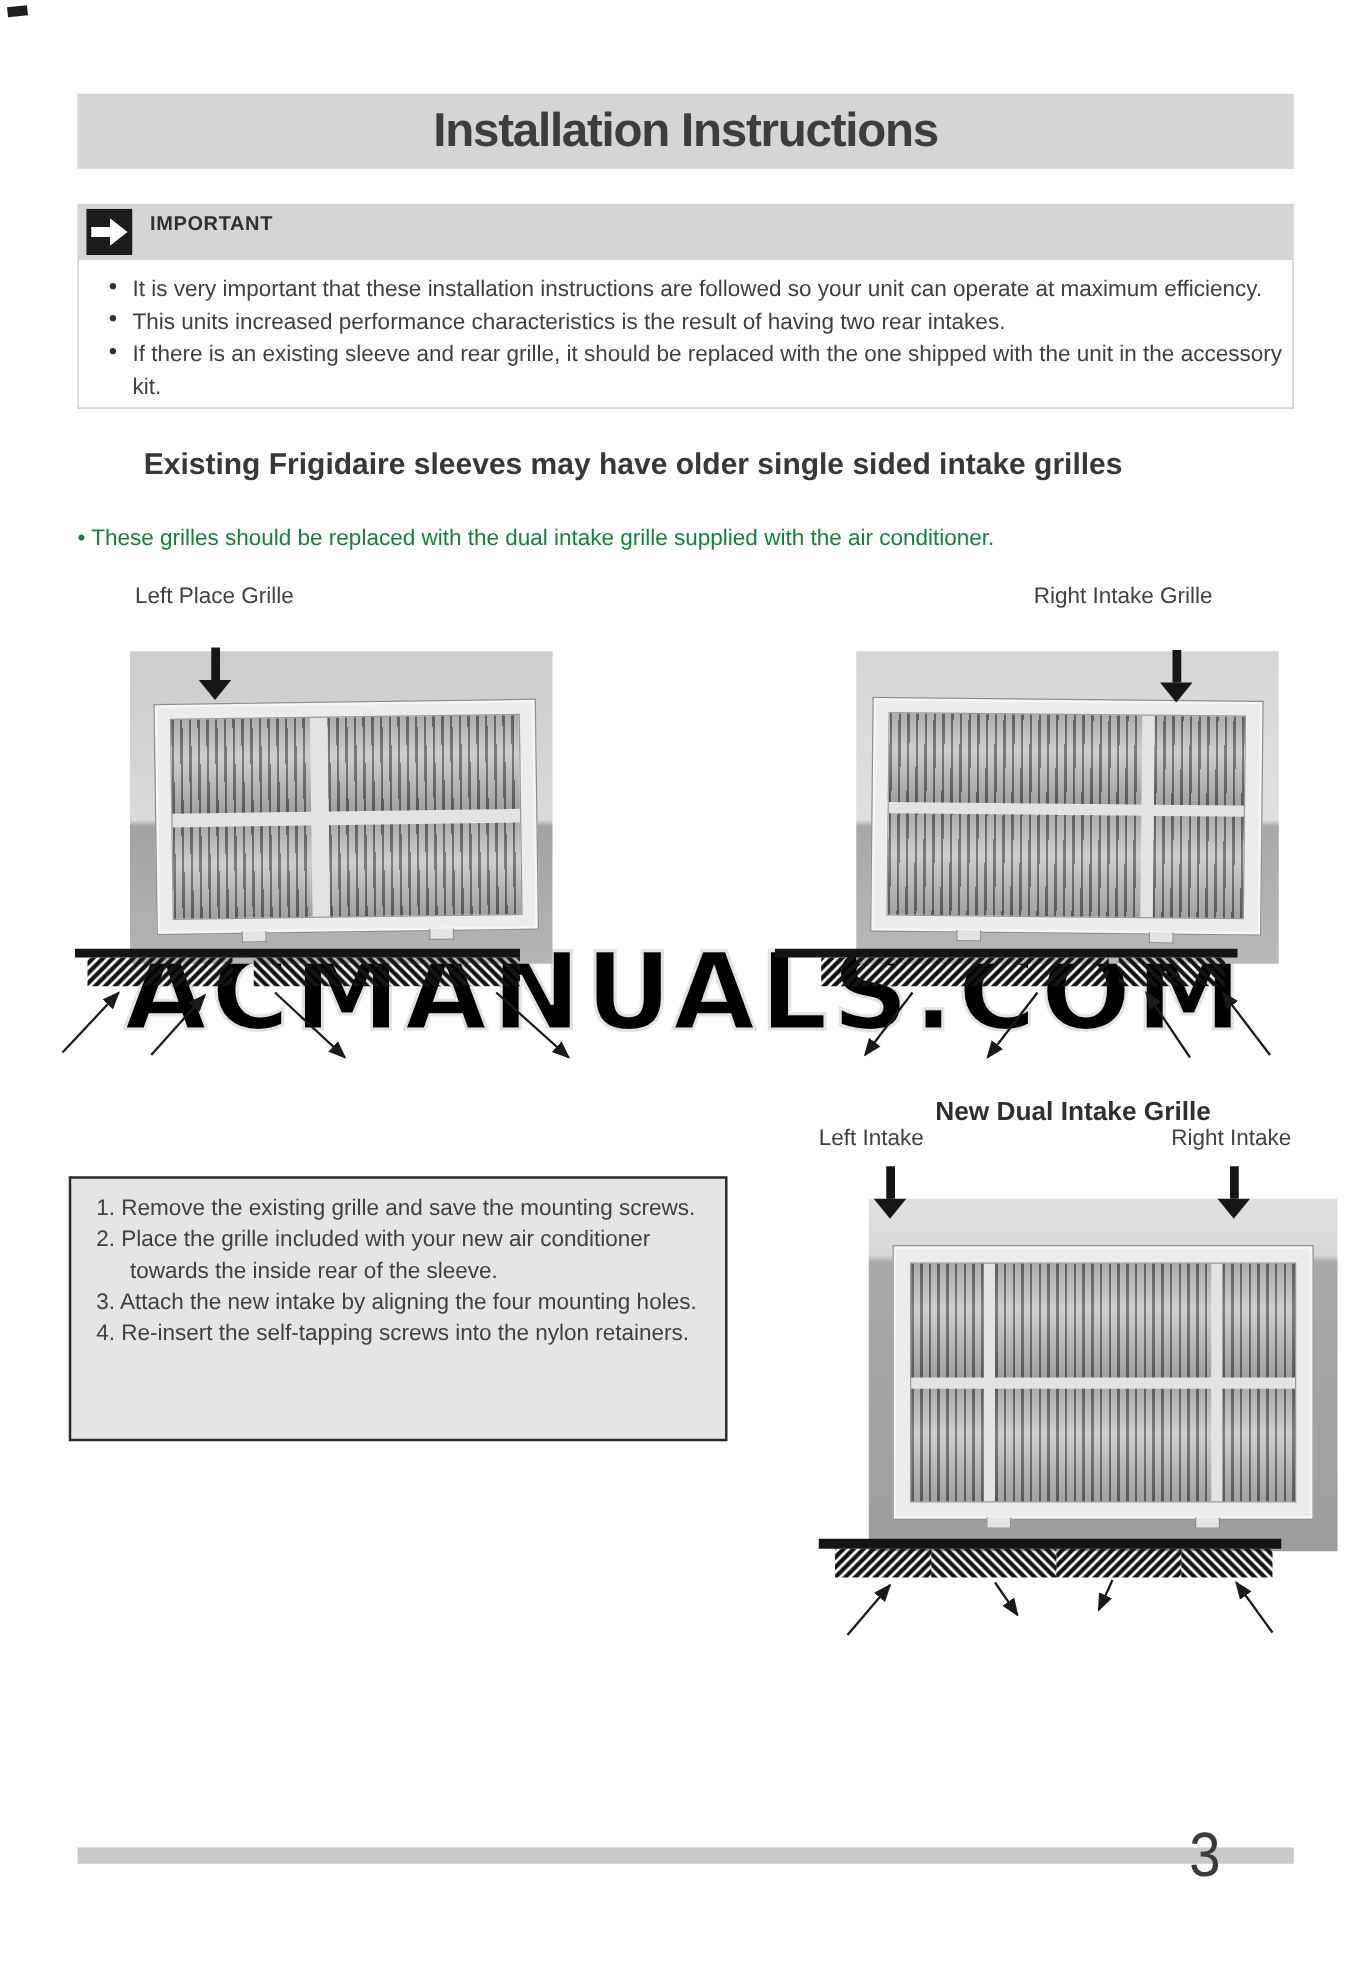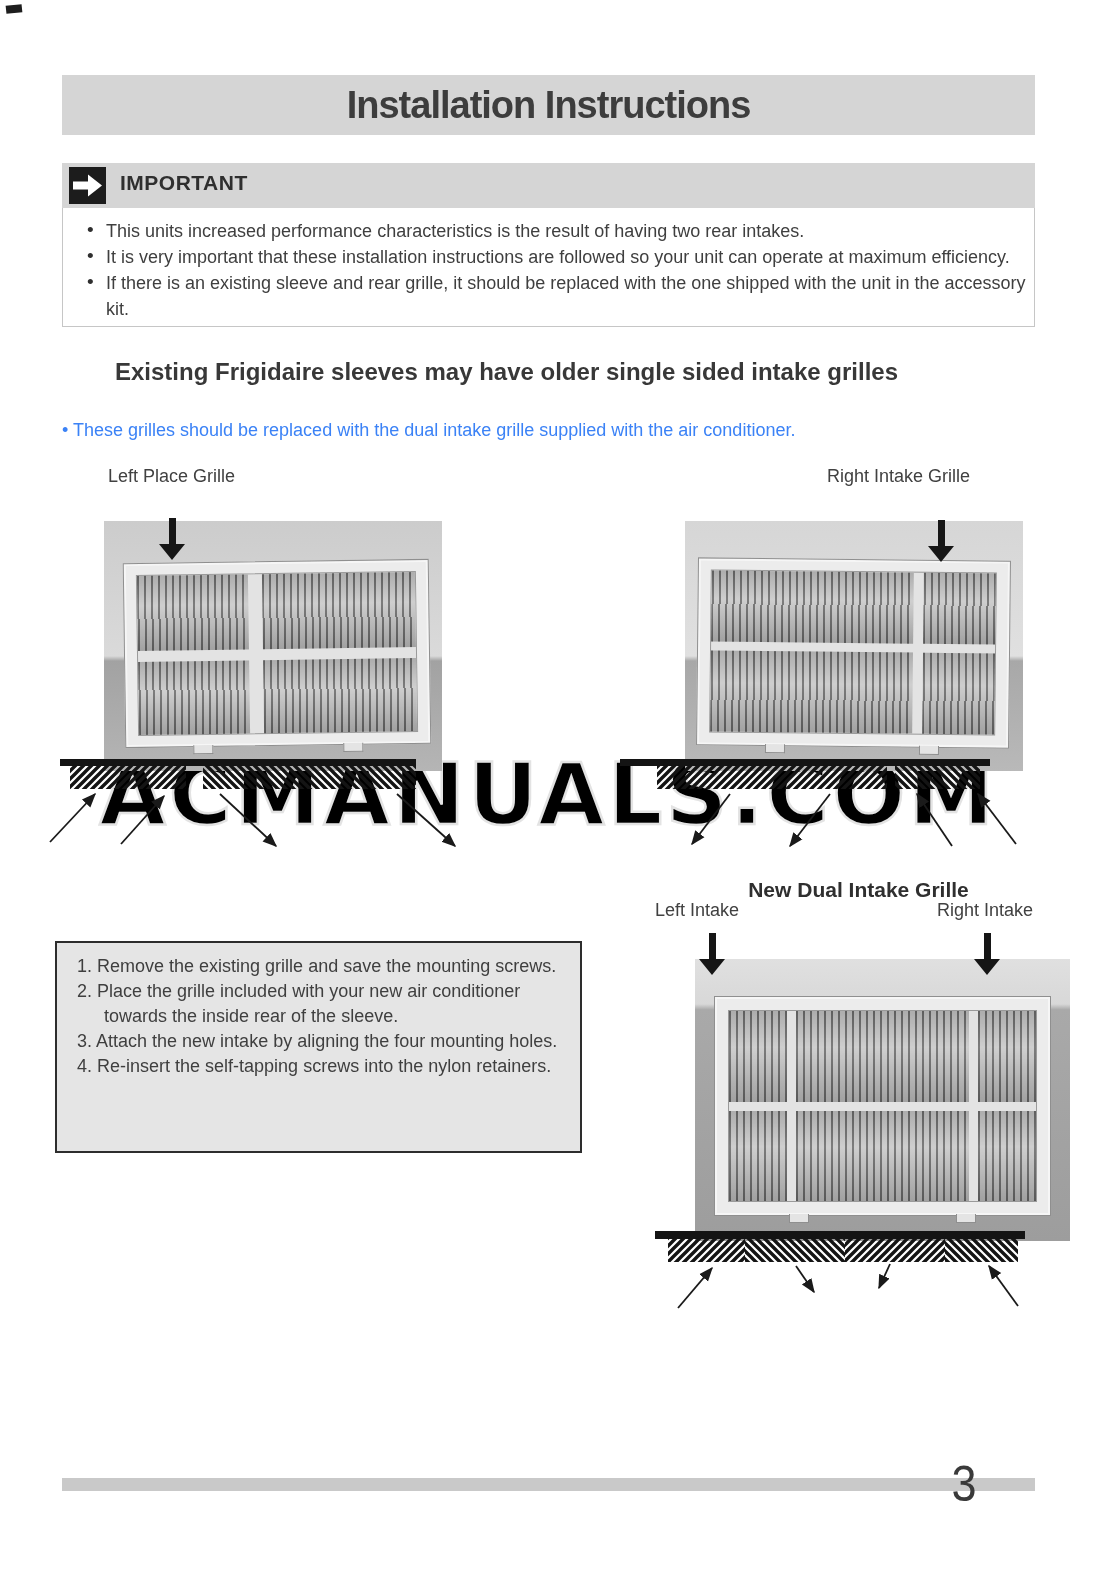--- a/index.html
+++ b/index.html
@@ -10,30 +10,30 @@
   .scan-mark{position:absolute;left:6px;top:5px;width:16px;height:8px;background:#1e1e1e;transform:rotate(-6deg);}
 
   
   .title-bar{position:absolute;left:62px;top:75px;width:973px;height:60px;background:#d5d5d5;}
   .title-bar h1{margin:0;line-height:60px;text-align:center;font-size:38px;font-weight:bold;
     color:#3d3d3d;letter-spacing:-1px;}
 
   
   .imp-header{position:absolute;left:62px;top:163px;width:973px;height:45px;background:#d5d5d5;}
   .imp-icon{position:absolute;left:7px;top:4px;width:37px;height:37px;display:block;}
-  .imp-label{position:absolute;left:58px;top:8px;font-size:21px;font-weight:bold;color:#2f2f2f;letter-spacing:.5px;}
+  .imp-label{position:absolute;left:58px;top:8px;font-size:16px;font-weight:bold;color:#2f2f2f;letter-spacing:.5px;}
   .imp-body{position:absolute;left:62px;top:208px;width:973px;height:119px;background:#fff;
     border:1px solid #c6c6c6;border-top:none;box-sizing:border-box;}
   .ibullets{list-style:none;margin:10px 0 0 0;padding:0 8px 0 24px;font-size:18px;line-height:26px;}
   .ibullets li{position:relative;padding-left:19px;}
   .ibullets li::before{content:"•";position:absolute;left:0;top:-1px;font-size:19px;color:#2f2f2f;}
 
   
   .h-existing{position:absolute;left:115px;top:358px;margin:0;font-size:24px;font-weight:bold;color:#383838;}
-  .note{position:absolute;left:62px;top:420px;font-size:18px;color:#3b82f6;}
+  .note{position:absolute;left:62px;top:420px;font-size:18px;color:#15803d;}
   .note::before{content:"• ";}
   .lbl-left{position:absolute;left:108px;top:466px;font-size:18px;color:#414141;}
   .lbl-right{position:absolute;right:126px;top:466px;font-size:18px;color:#414141;}
 
   
   .photo{position:absolute;overflow:hidden;z-index:1;}
   .photo-left{left:64px;top:505px;width:338px;height:250px;
     background:linear-gradient(180deg,#cccccc 0%,#dadada 54%,#a2a2a2 56%,#b5b5b5 100%);}
   .photo-right{left:645px;top:505px;width:338px;height:250px;
     background:linear-gradient(180deg,#d6d6d6 0%,#e0e0e0 54%,#a8a8a8 56%,#b9b9b9 100%);}
@@ -108,22 +108,22 @@
   <div class="imp-header">
     <svg class="imp-icon" viewBox="0 0 37 37">
       <rect width="37" height="37" fill="#1c1c1c"></rect>
       <path d="M4 14.5 h15 v-7 l14 11 -14 11 v-7 h-15 z" fill="#ffffff"></path>
     </svg>
     <span class="imp-label">IMPORTANT</span>
   </div>
 
   <div class="imp-body">
     <ul class="ibullets">
+      <li>It is very important that these installation instructions are followed so your unit can operate at maximum efficiency.</li>
       <li>This units increased performance characteristics is the result of having two rear intakes.</li>
-      <li>It is very important that these installation instructions are followed so your unit can operate at maximum efficiency.</li>
       <li>If there is an existing sleeve and rear grille, it should be replaced with the one shipped with the unit in the accessory kit.</li>
     </ul>
   </div>
 
   <h2 class="h-existing">Existing Frigidaire sleeves may have older single sided intake grilles</h2>
   <div class="note"><span>These grilles should be replaced with the dual intake grille supplied with the air conditioner.</span></div>
 
   <span class="lbl-left">Left Place Grille</span>
   <span class="lbl-right">Right Intake Grille</span>
 

